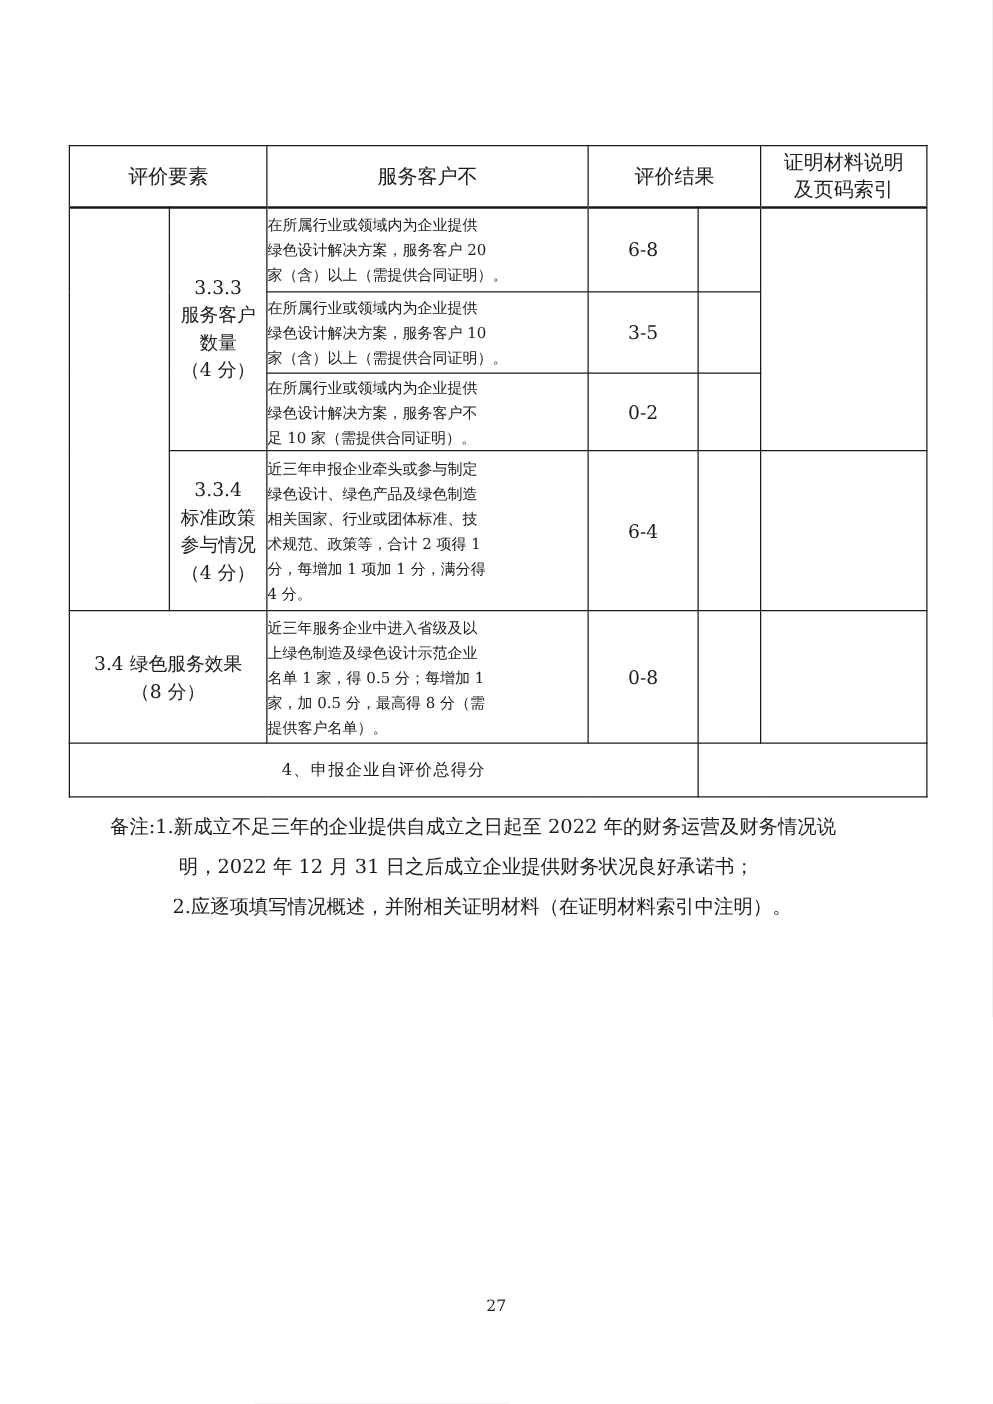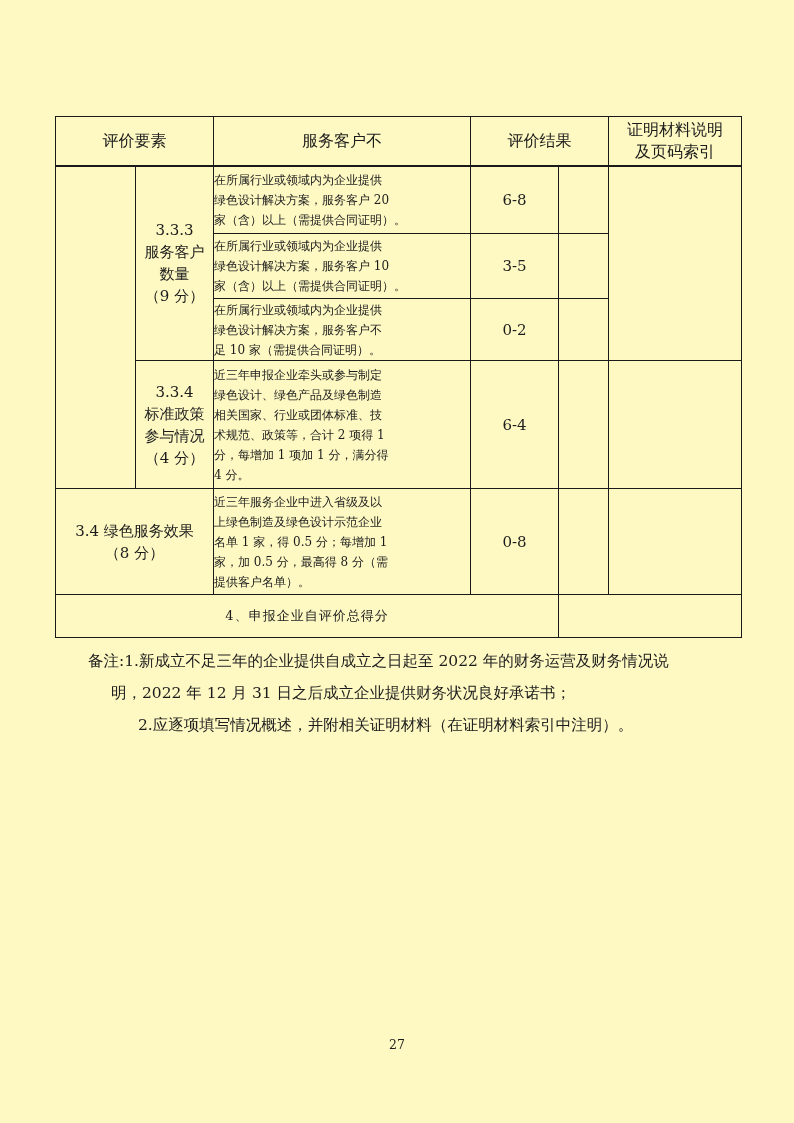--- a/index.html
+++ b/index.html
@@ -2,21 +2,21 @@
 <html><head>
 <meta charset="utf-8">
 <style>
   * { box-sizing: border-box; }
   html, body { margin: 0; padding: 0; background: #e8e8e8; }
   .page {
     position: relative;
     width: 794px;
     height: 1123px;
     margin: 0 auto;
-    background: #fef9c3;
+    background: #ffffff;
     font-family: "DejaVu Serif", "Liberation Serif", serif;
     color: #1c1c1c;
     overflow: hidden;
   }
   table.eval {
     position: absolute;
     left: 55px;
     top: 116px;
     width: 686px;
     border-collapse: collapse;
@@ -67,21 +67,21 @@
     letter-spacing: 1px;
   }
   .notes {
     position: absolute;
     left: 88px;
     top: 645px;
     width: 640px;
     font-size: 15.5px;
     line-height: 32px;
   }
-  .notes .note-line-2 { margin-left: 23px; }
+  .notes .note-line-2 { margin-left: 55px; }
   .notes .note-line-3 { margin-left: 50px; }
   .page-number {
     position: absolute;
     left: 0;
     right: 0;
     top: 1037px;
     text-align: center;
     font-size: 12.5px;
   }
 </style>
@@ -107,21 +107,21 @@
       <th colspan="2">评价结果</th>
       <th>证明材料说明
 及页码索引</th>
     </tr>
 
     <tr class="row-1">
       <td rowspan="4"></td>
       <td class="factor" rowspan="3">3.3.3
 服务客户
 数量
-（9 分）</td>
+（4 分）</td>
       <td class="standard">在所属行业或领域内为企业提供
 绿色设计解决方案，服务客户 20
 家（含）以上（需提供合同证明）。</td>
       <td class="range">6-8</td>
       <td></td>
       <td rowspan="3"></td>
     </tr>
 
     <tr class="row-2">
       <td class="standard">在所属行业或领域内为企业提供

